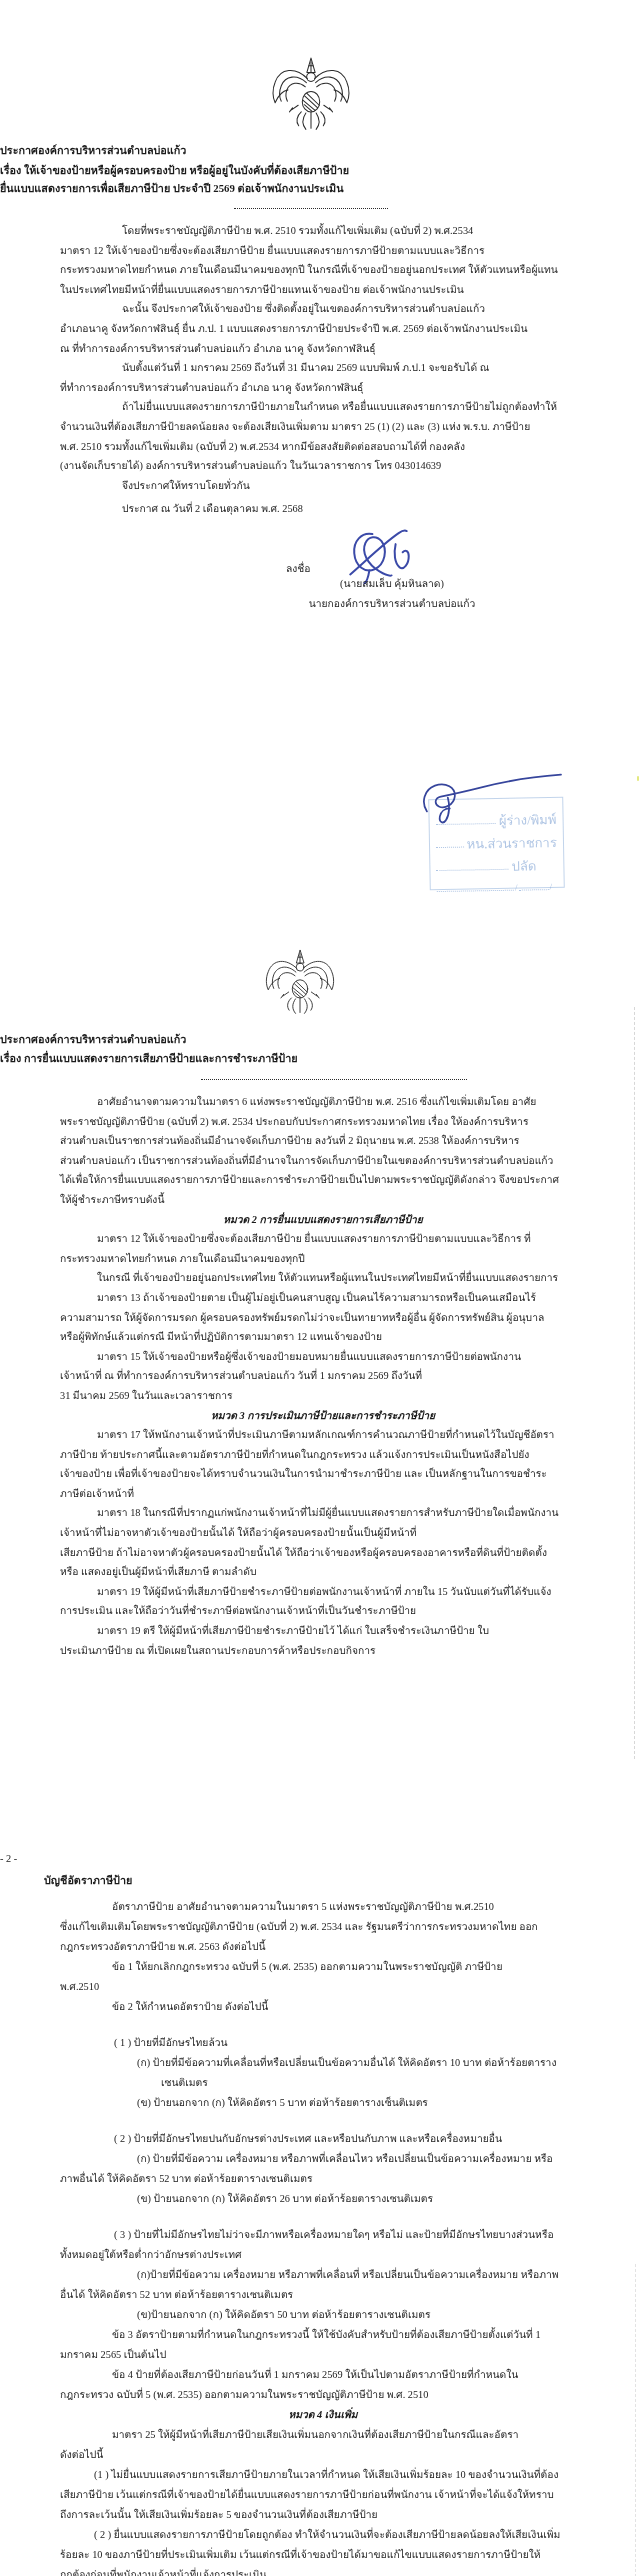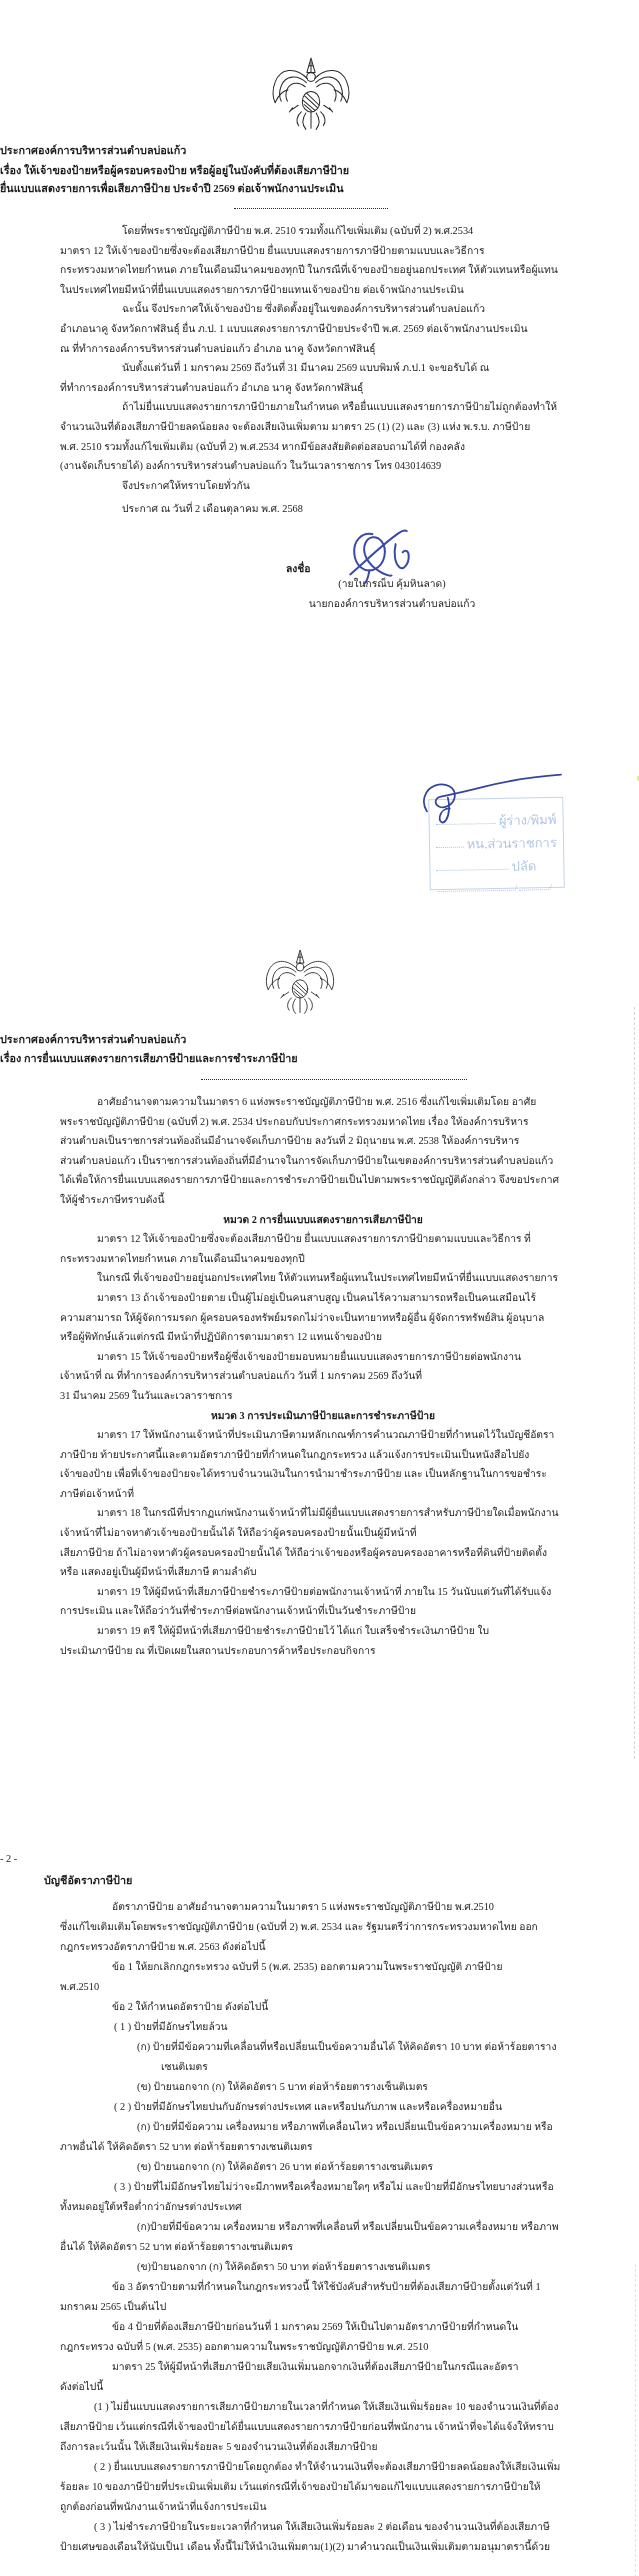--- a/index.html
+++ b/index.html
@@ -12,24 +12,24 @@
   .abs{position:absolute;}
   .doc-title{position:absolute;left:0;width:623px;font-weight:bold;font-size:10.8px;white-space:nowrap;}
   .dotsep{position:absolute;height:0;border-bottom:1.5px dotted #2b2b2b;}
   .body-block{position:absolute;left:60px;width:526px;font-size:10.3px;}
   .body-block .tl{height:19.6px;line-height:19.6px;white-space:nowrap;}
   .page3-block .tl{height:20px;line-height:20px;}
   .doc1-body .p{padding-left:62px;}
   .doc2-body .p{padding-left:37px;}
   .page3-block .p{padding-left:52px;}
   .page3-block .q{padding-left:34px;}
-  .page3-block .li1{padding-left:54px;}
+  .page3-block .li1{padding-left:54px;margin-top:16px;}
   .page3-block .li2{padding-left:77px;}
   .page3-block .li3{padding-left:101px;}
-  .tl.h{padding-left:0;text-align:center;font-weight:bold;}
+  .tl.h{padding-left:0;text-align:center;font-weight:bold;font-style:italic;}
   .dateline{position:absolute;font-size:10.3px;white-space:nowrap;}
   .signname{position:absolute;text-align:center;font-size:10.3px;white-space:nowrap;}
   .stamp{
     position:absolute;border:1px solid rgba(95,140,200,0.5);
     box-sizing:border-box;padding:5.2px 6.2px 3.1px 6.2px;
   }
   .stamp .srow{display:flex;align-items:flex-end;height:23px;}
   .stamp .sdots{border-bottom:1px dotted currentColor;margin-bottom:3.1px;}
   .stamp .slabel{font-size:13px;white-space:nowrap;padding-left:3.1px;line-height:1;}
   .stamp .slash{font-size:9.3px;line-height:1;margin:0 1px;}
@@ -79,32 +79,32 @@
       <div class="tl f">ที่ทำการองค์การบริหารส่วนตำบลบ่อแก้ว  อำเภอ นาคู  จังหวัดกาฬสินธุ์</div>
       <div class="tl p">ถ้าไม่ยื่นแบบแสดงรายการภาษีป้ายภายในกำหนด หรือยื่นแบบแสดงรายการภาษีป้ายไม่ถูกต้องทำให้</div>
       <div class="tl f">จำนวนเงินที่ต้องเสียภาษีป้ายลดน้อยลง  จะต้องเสียเงินเพิ่มตาม  มาตรา  25 (1) (2)  และ (3) แห่ง พ.ร.บ. ภาษีป้าย</div>
       <div class="tl f">พ.ศ. 2510 รวมทั้งแก้ไขเพิ่มเติม  (ฉบับที่ 2)  พ.ศ.2534   หากมีข้อสงสัยติดต่อสอบถามได้ที่  กองคลัง</div>
       <div class="tl f">(งานจัดเก็บรายได้)  องค์การบริหารส่วนตำบลบ่อแก้ว  ในวันเวลาราชการ  โทร 043014639</div>
       <div class="tl p">จึงประกาศให้ทราบโดยทั่วกัน</div>
     </div>
 
   <div class="dateline" style="left:122px;top:500px;">ประกาศ  ณ  วันที่ 2 เดือนตุลาคม  พ.ศ.   2568</div>
 
-  <div class="dateline" style="left:286px;top:560px;font-weight:bold;">ลงชื่อ</div>
+  <div class="dateline" style="left:286px;top:560px;">ลงชื่อ</div>
   <div class="abs" style="left:337px;top:527px;width:90px;height:58px;">
     <svg viewBox="0 0 170 115" width="90" height="58">
       <g fill="none" stroke="#3b4aa8" stroke-width="4" stroke-linecap="round">
         <path d="M66 14 C44 10 28 28 30 52 C32 78 52 92 70 84 C92 74 96 44 84 28 C74 16 58 18 52 32 C44 50 56 74 80 88 C90 94 98 98 104 96"></path>
         <path d="M22 94 C50 70 86 34 118 12 C124 8 130 6 134 8"></path>
         <path d="M112 34 C108 52 110 72 120 80 C128 86 138 74 138 58 C138 48 132 44 126 50"></path>
         <path d="M60 86 C58 98 56 108 50 112"></path>
       </g>
     </svg>
   </div>
-  <div class="signname" style="left:307px;top:575px;width:170px;">(ายในกรณ็บ  คุ้มหินลาด)</div>
+  <div class="signname" style="left:307px;top:575px;width:170px;">(นายสมเล็บ  คุ้มหินลาด)</div>
   <div class="signname" style="left:294px;top:595px;width:196px;">นายกองค์การบริหารส่วนตำบลบ่อแก้ว</div>
 
   <div class="stamp stamp1" style="left:429px;top:798px;width:135px;height:91px;">
     <div class="srow">
       <span class="sdots" style="width:61px;"></span>
       <span class="slabel">ผู้ร่าง/พิมพ์</span>
     </div>
     <div class="srow">
       <span class="sdots" style="width:58px;"></span>
       <span class="slabel">หน.ส่วนราชการ</span>
@@ -205,20 +205,21 @@
       <div class="tl li2">(ข)  ป้ายนอกจาก (ก)  ให้คิดอัตรา  26  บาท  ต่อห้าร้อยตารางเซนติเมตร</div>
       <div class="tl li1">( 3 )   ป้ายที่ไม่มีอักษรไทยไม่ว่าจะมีภาพหรือเครื่องหมายใดๆ หรือไม่  และป้ายที่มีอักษรไทยบางส่วนหรือ</div>
       <div class="tl f">ทั้งหมดอยู่ใต้หรือต่ำกว่าอักษรต่างประเทศ</div>
       <div class="tl li2">(ก)ป้ายที่มีข้อความ  เครื่องหมาย หรือภาพที่เคลื่อนที่  หรือเปลี่ยนเป็นข้อความเครื่องหมาย  หรือภาพ</div>
       <div class="tl f">อื่นได้  ให้คิดอัตรา  52  บาท  ต่อห้าร้อยตารางเซนติเมตร</div>
       <div class="tl li2">(ข)ป้ายนอกจาก (ก)  ให้คิดอัตรา  50  บาท  ต่อห้าร้อยตารางเซนติเมตร</div>
       <div class="tl p">ข้อ  3  อัตราป้ายตามที่กำหนดในกฎกระทรวงนี้  ให้ใช้บังคับสำหรับป้ายที่ต้องเสียภาษีป้ายตั้งแต่วันที่  1</div>
       <div class="tl f">มกราคม  2565  เป็นต้นไป</div>
       <div class="tl p">ข้อ  4  ป้ายที่ต้องเสียภาษีป้ายก่อนวันที่  1  มกราคม  2569  ให้เป็นไปตามอัตราภาษีป้ายที่กำหนดใน</div>
       <div class="tl f">กฎกระทรวง  ฉบับที่  5  (พ.ศ.  2535)  ออกตามความในพระราชบัญญัติภาษีป้าย  พ.ศ. 2510</div>
+      <div class="tl h">หมวด  4  เงินเพิ่ม</div>
       <div class="tl p">มาตรา 25 ให้ผู้มีหน้าที่เสียภาษีป้ายเสียเงินเพิ่มนอกจากเงินที่ต้องเสียภาษีป้ายในกรณีและอัตรา</div>
       <div class="tl f">ดังต่อไปนี้</div>
       <div class="tl q">(1 )  ไม่ยื่นแบบแสดงรายการเสียภาษีป้ายภายในเวลาที่กำหนด ให้เสียเงินเพิ่มร้อยละ  10 ของจำนวนเงินที่ต้อง</div>
       <div class="tl f">เสียภาษีป้าย เว้นแต่กรณีที่เจ้าของป้ายได้ยื่นแบบแสดงรายการภาษีป้ายก่อนที่พนักงาน   เจ้าหน้าที่จะได้แจ้งให้ทราบ</div>
       <div class="tl f">ถึงการละเว้นนั้น  ให้เสียเงินเพิ่มร้อยละ  5  ของจำนวนเงินที่ต้องเสียภาษีป้าย</div>
       <div class="tl q">( 2 )  ยื่นแบบแสดงรายการภาษีป้ายโดยถูกต้อง  ทำให้จำนวนเงินที่จะต้องเสียภาษีป้ายลดน้อยลงให้เสียเงินเพิ่ม</div>
       <div class="tl f">ร้อยละ  10  ของภาษีป้ายที่ประเมินเพิ่มเติม เว้นแต่กรณีที่เจ้าของป้ายได้มาขอแก้ไขแบบแสดงรายการภาษีป้ายให้</div>
       <div class="tl f">ถูกต้องก่อนที่พนักงานเจ้าหน้าที่แจ้งการประเมิน</div>
       <div class="tl q">( 3 ) ไม่ชำระภาษีป้ายในระยะเวลาที่กำหนด  ให้เสียเงินเพิ่มร้อยละ  2 ต่อเดือน  ของจำนวนเงินที่ต้องเสียภาษี</div>
       <div class="tl f">ป้ายเศษของเดือนให้นับเป็น1  เดือน  ทั้งนี้ไม่ให้นำเงินเพิ่มตาม(1)(2) มาคำนวณเป็นเงินเพิ่มเติมตามอนุมาตรานี้ด้วย</div>

